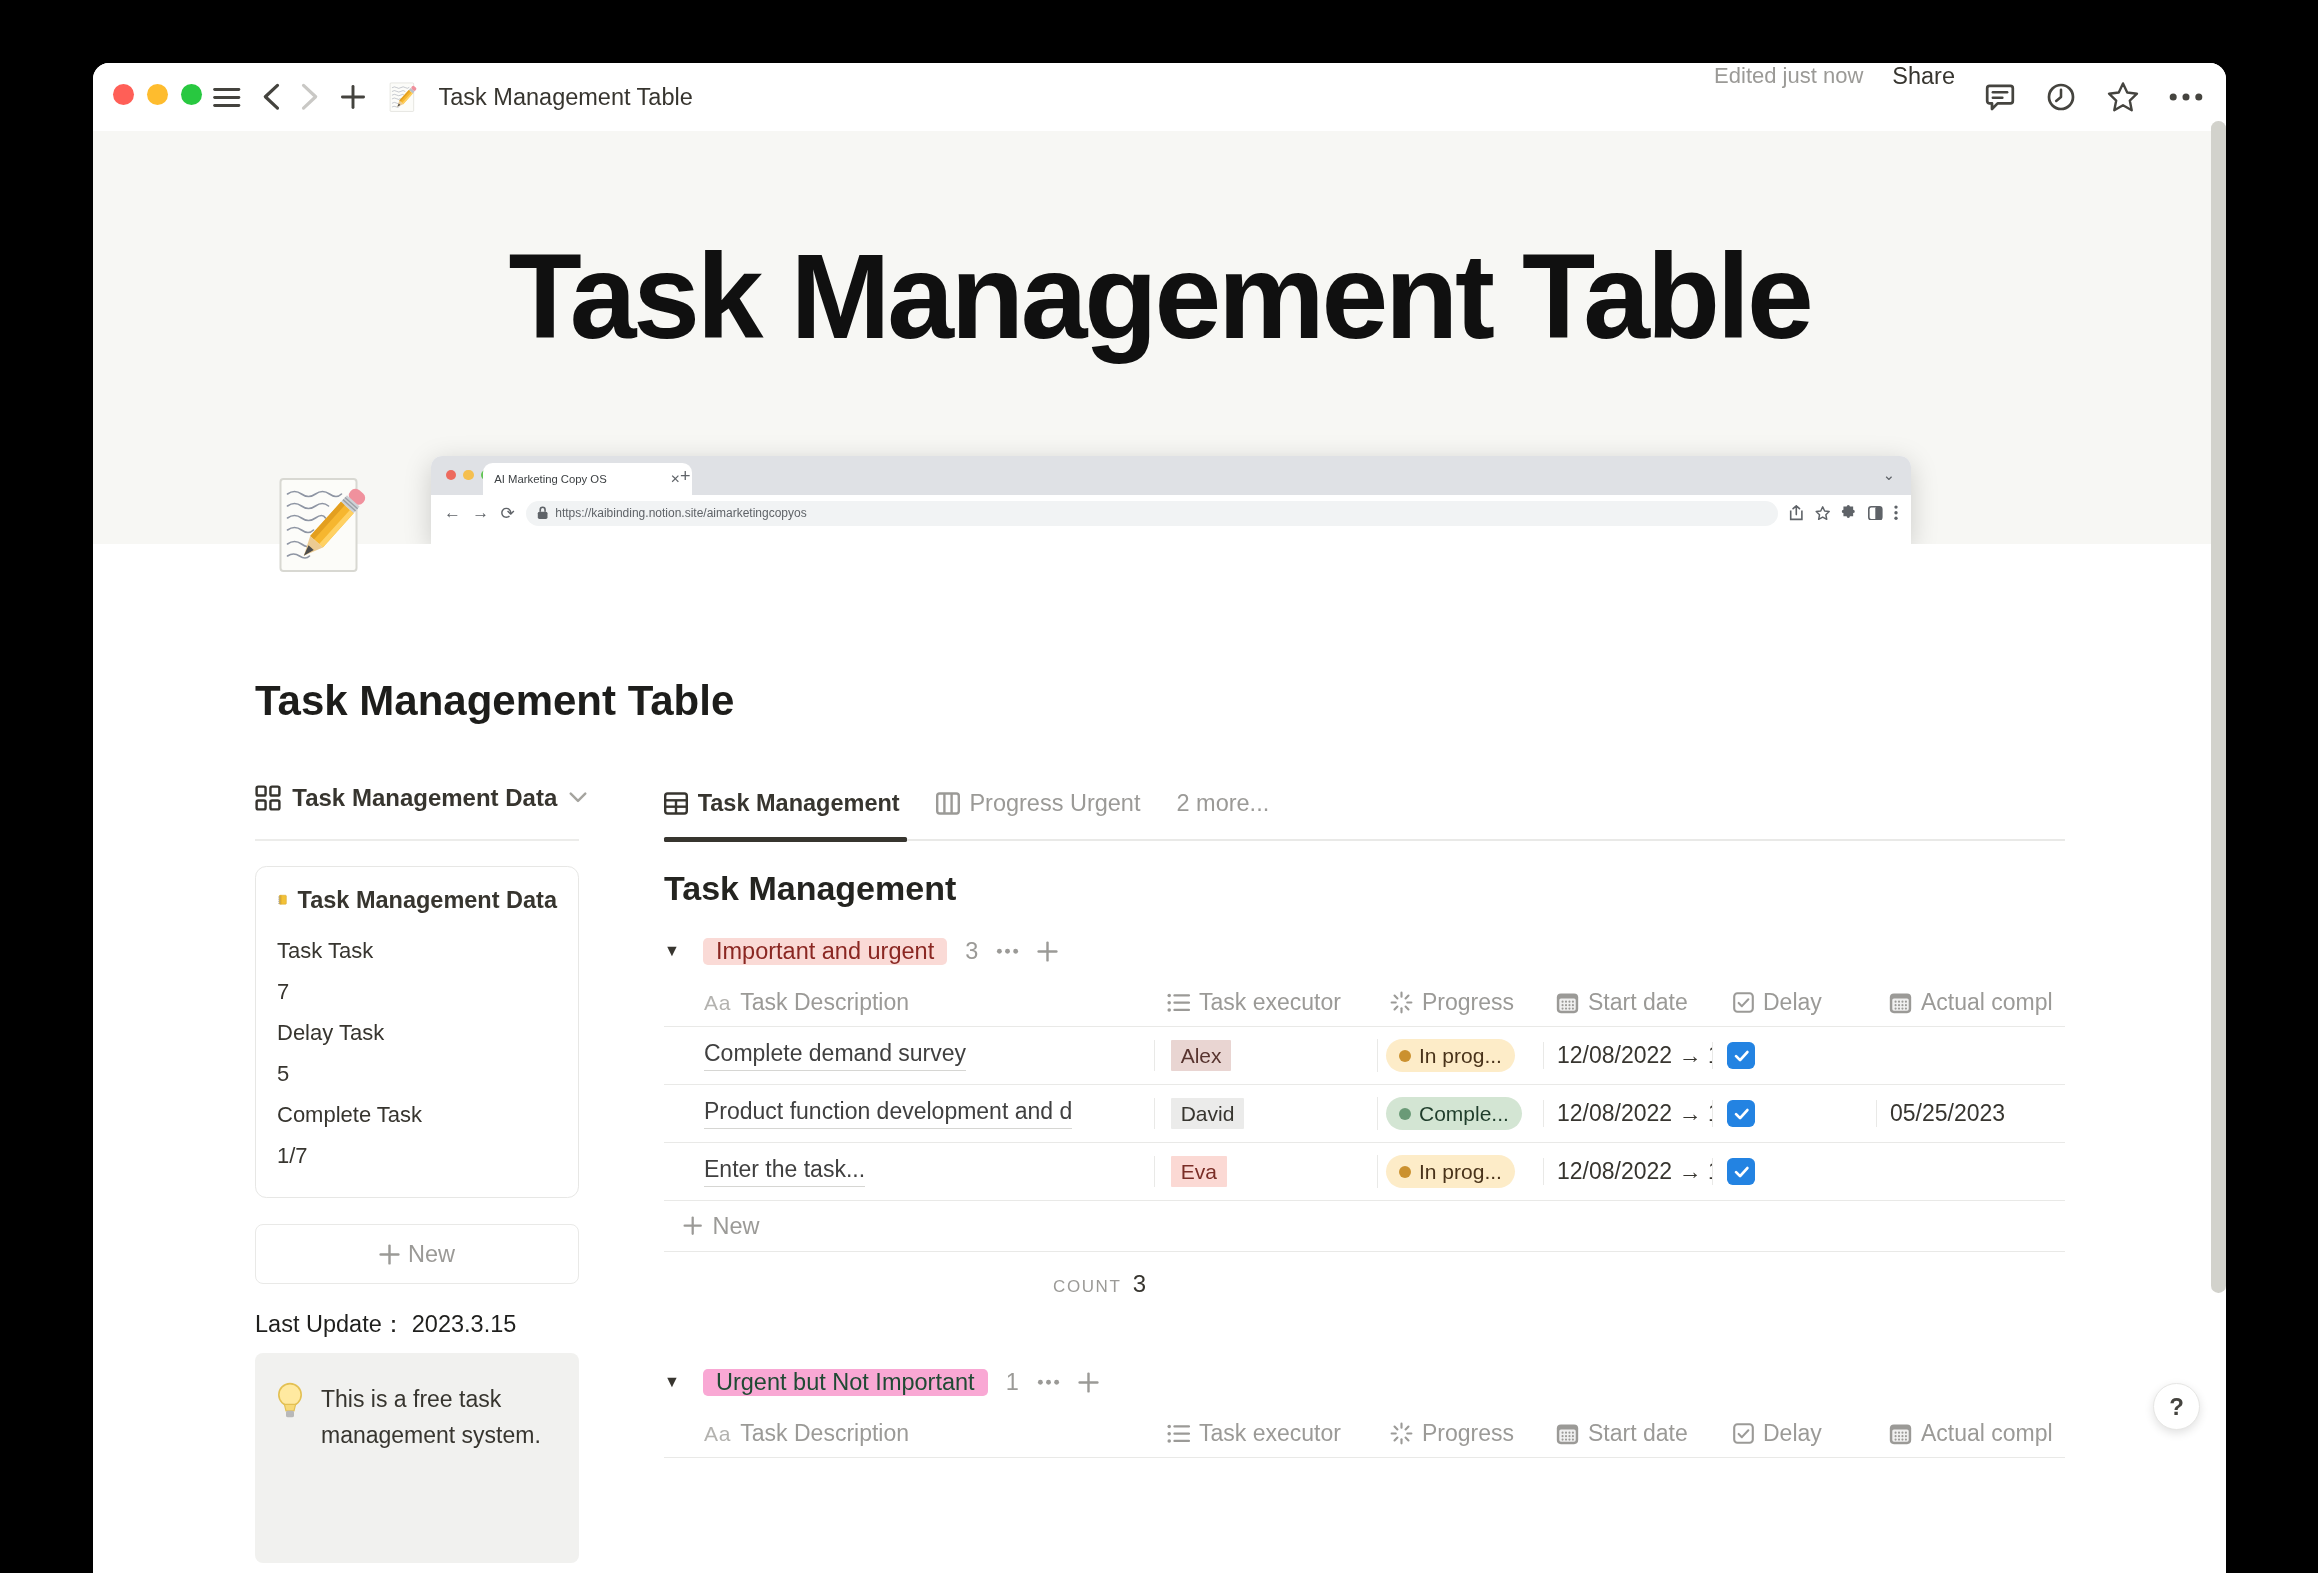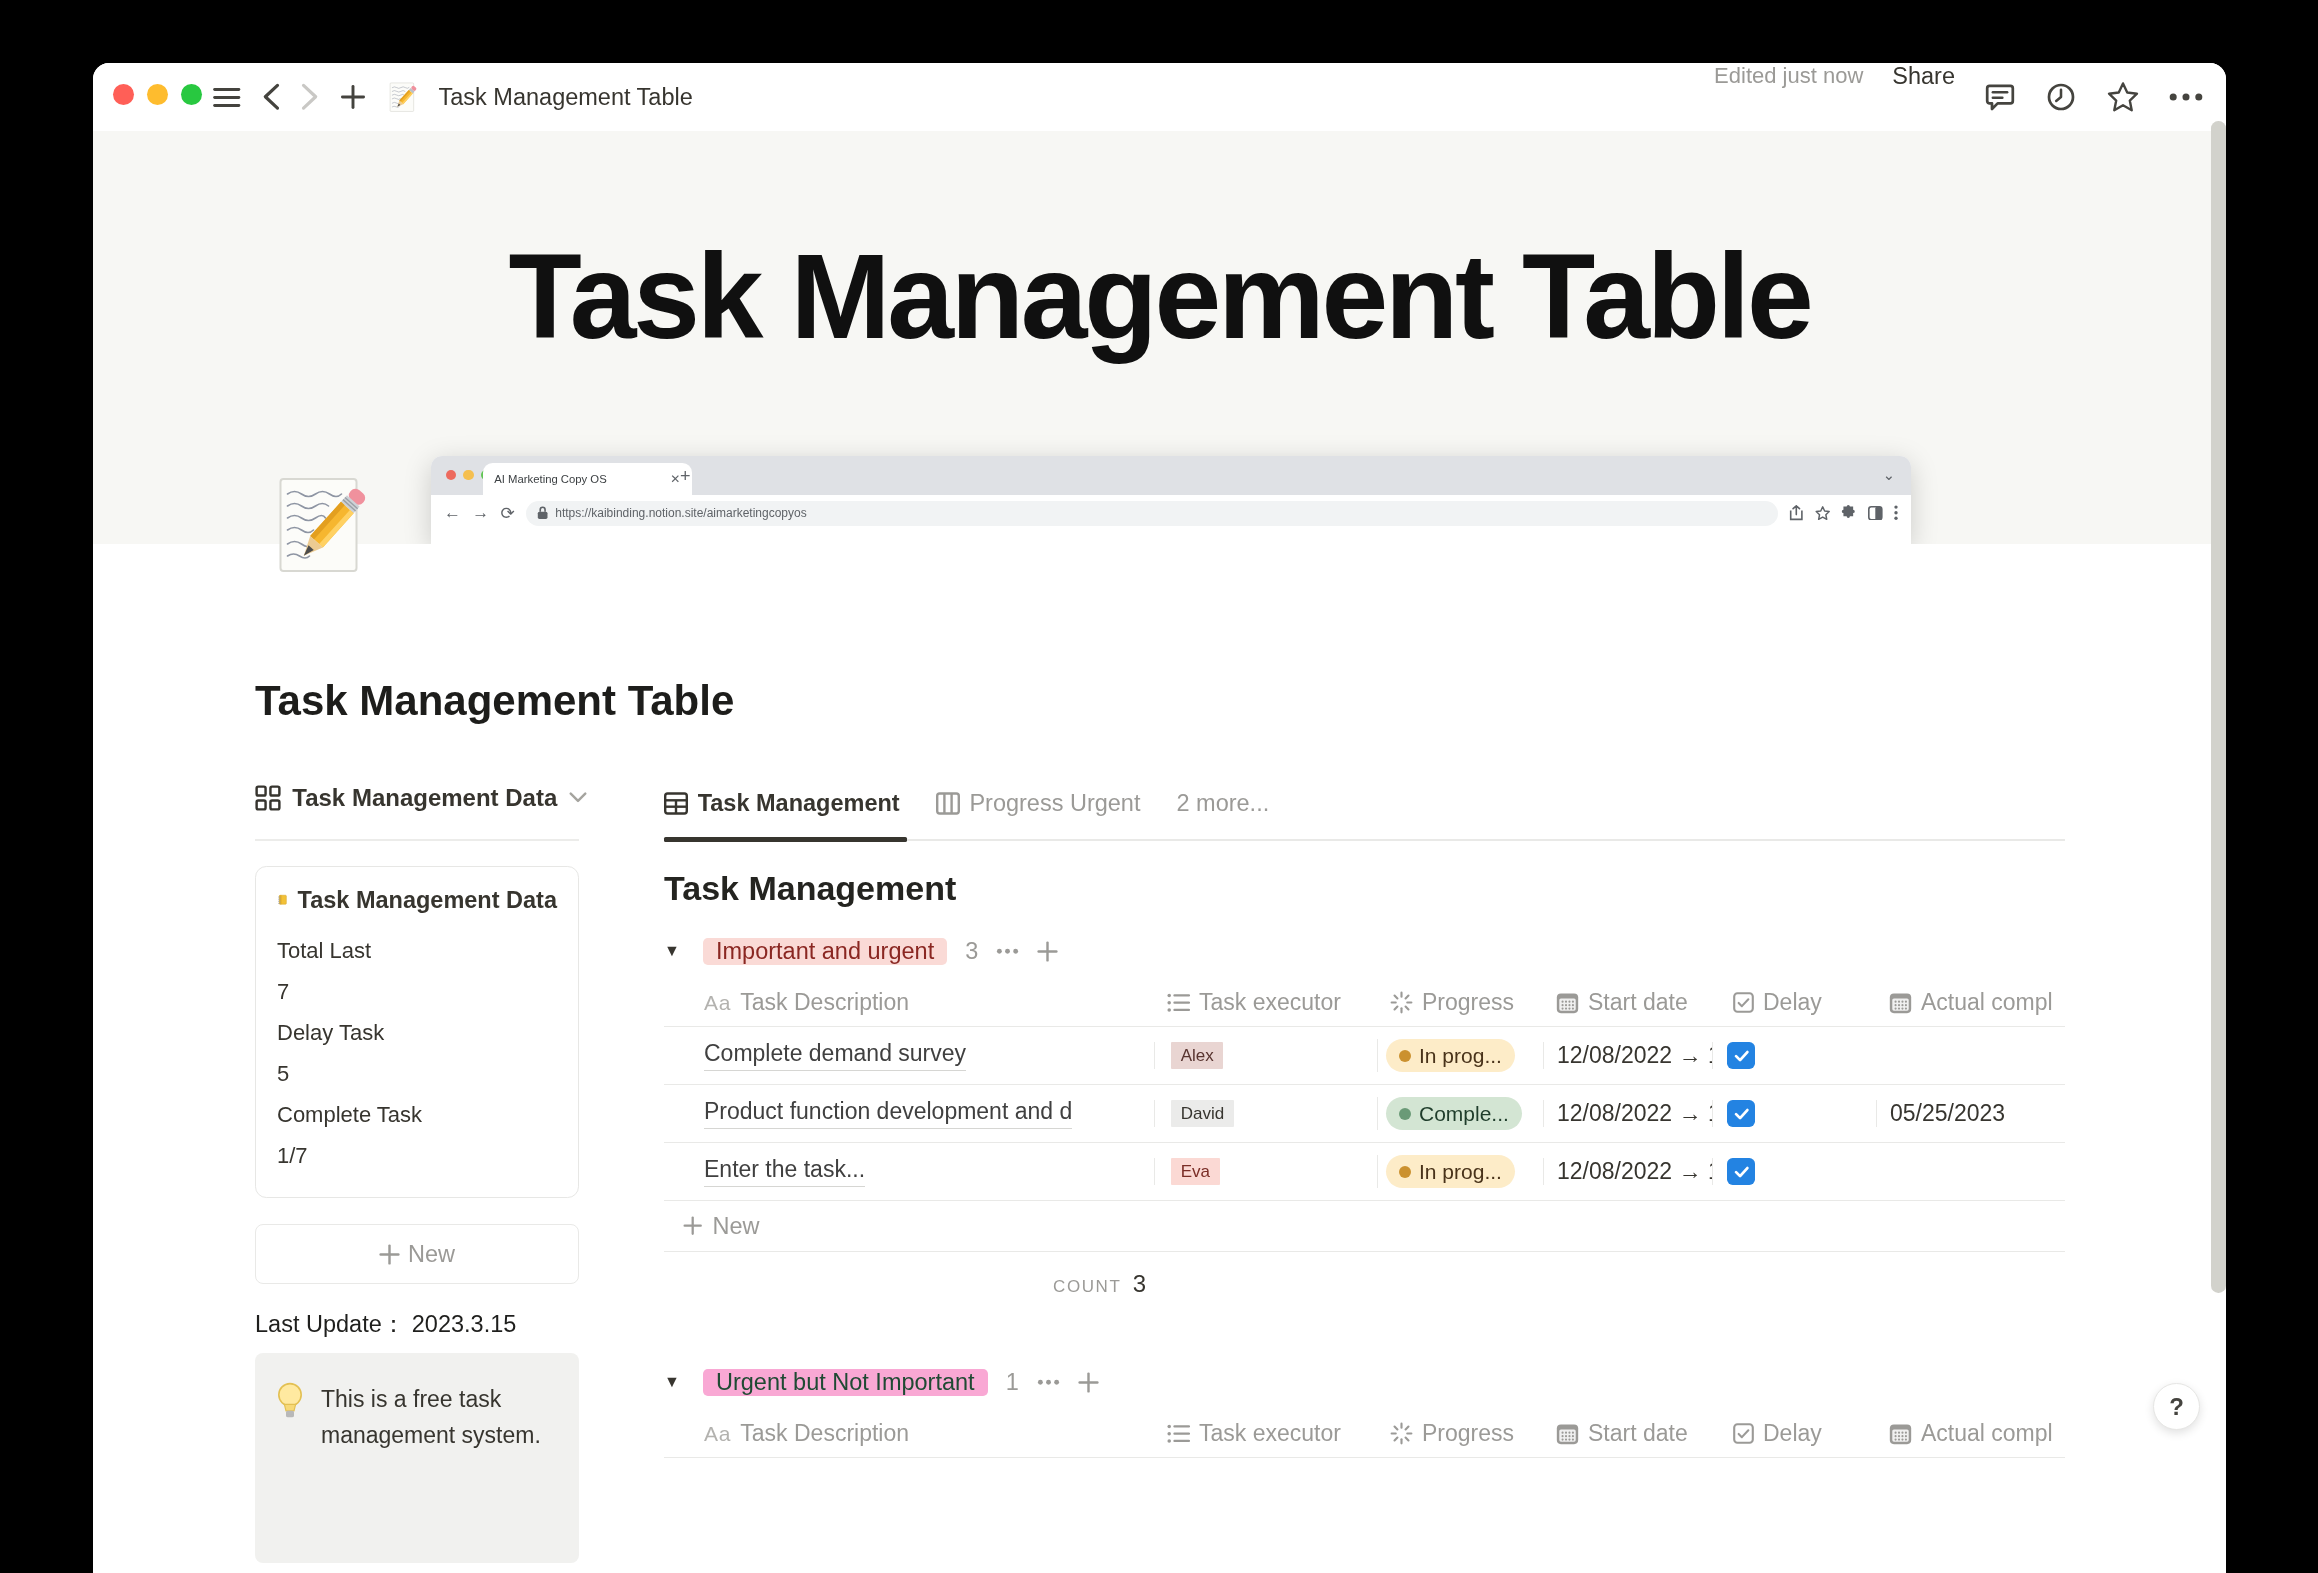--- a/index.html
+++ b/index.html
@@ -84,21 +84,21 @@
   .thead{display:flex;height:47px;align-items:center;border-bottom:1.6px solid #e9e9e7;}
   .th{display:flex;align-items:center;gap:9px;font-size:23px;color:#9b9a97;box-sizing:border-box;
       padding-left:13px;overflow:hidden;white-space:nowrap;flex:none;}
   .aa{font-size:21px;color:#b3b2af;letter-spacing:0.8px;}
   .c1{width:490px;padding-left:40px;} .c2{width:223px;} .c3{width:166px;} .c4{width:169px;}
   .c5{width:164px;padding-left:21px;} .c6{width:189px;}
   .trow{display:flex;height:57px;align-items:center;border-bottom:1.6px solid #e9e9e7;}
   .td{box-sizing:border-box;padding-left:13px;overflow:hidden;white-space:nowrap;flex:none;display:flex;align-items:center;}
   .td.c1{padding-left:40px;}
   .row-title{font-size:23px;font-weight:500;color:#404040;border-bottom:1.6px solid #d6d6d3;padding-bottom:2.4px;white-space:nowrap;}
-  .tag{border-radius:1px;padding:3.2px 9.7px;font-size:17px;white-space:nowrap;}
+  .tag{border-radius:1px;padding:3.2px 9.7px;font-size:21px;white-space:nowrap;}
   .tone-brown{background:#e9d5d2;color:#58342f;}
   .tone-gray{background:#ebebea;color:#37352f;}
   .tone-red{background:#fbd9d4;color:#7a2d26;}
   .pill{border-radius:19.4px;padding:4.9px 13px;font-size:21px;display:flex;align-items:center;gap:8px;white-space:nowrap;}
   .pill .dot{width:12px;height:12px;border-radius:50%;flex:none;}
   .tone-yellow-pill{background:#fdecc8;color:#49331a;} .tone-yellow-pill .dot{background:#cb912f;}
   .tone-green-pill{background:#d3e5d3;color:#1f3d2b;} .tone-green-pill .dot{background:#6a9a77;}
   .date-text{font-size:23px;color:#37352f;}
   .cbox{width:27.5px;height:27.5px;border-radius:5.7px;background:#2383e2;display:flex;align-items:center;justify-content:center;margin-left:3.2px;}
   .newrow{display:flex;align-items:center;gap:9.7px;height:50px;font-size:23.5px;color:#9b9a97;border-bottom:1.6px solid #e9e9e7;padding-left:19.4px;}
@@ -278,21 +278,21 @@
             <g stroke="#9c9c9c" stroke-width="2.4" stroke-linecap="round">
               <line x1="5" y1="9" x2="11" y2="9"></line>
               <line x1="5" y1="16" x2="11" y2="16"></line>
               <line x1="5" y1="23" x2="11" y2="23"></line>
               <line x1="5" y1="30" x2="11" y2="30"></line>
             </g>
           </svg>
         <span>Task Management Data</span>
       </div>
       <div id="card-stats">
-          <div class="card-stat">Total Last</div>
+          <div class="card-stat">Task Task</div>
      <div class="card-stat">7</div>
           <div class="card-stat">Delay Task</div>
      <div class="card-stat">5</div>
           <div class="card-stat">Complete Task</div>
      <div class="card-stat">1/7</div>
         </div>
     </div>
 
     <div class="new-btn">
       <svg width="21" height="21" viewBox="0 0 26 26">

